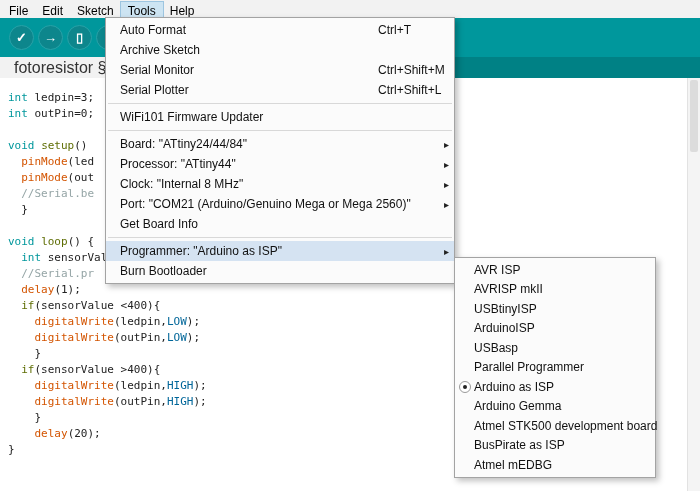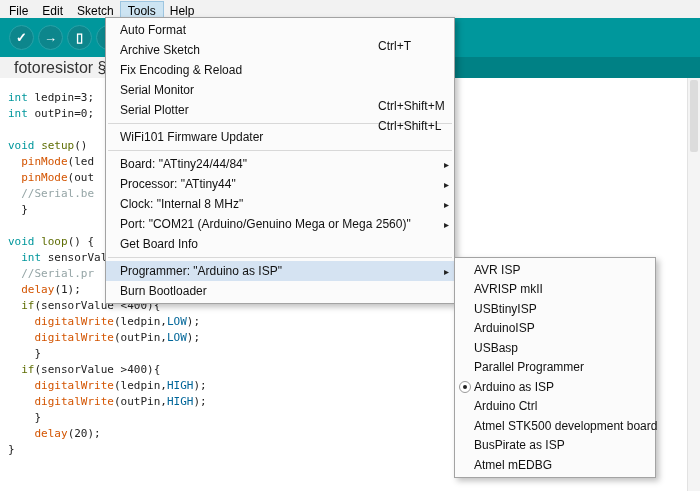--- a/index.html
+++ b/index.html
@@ -46,21 +46,21 @@
                   background:#dcdcdc; border-radius:2px; }
 
   
   .menu { position:absolute; background:#fbfbfb; border:1px solid #a3a3a3;
           box-shadow:3px 3px 6px rgba(0,0,0,0.25); font-size:12px; color:#111;text-align:right; }
   .tools-menu { left:105px; top:17px; width:350px; padding:2px 0; z-index:10; }
   .menu-item { height:20px; display:flex; align-items:center; padding:0 6px 0 14px;
                position:relative; white-space:nowrap; }
   .menu-item.highlighted { background:#d5e3f2; }
   .mi-label { white-space:nowrap; }
-  .mi-shortcut { position:absolute; left:272px; top:16px; height:20px; display:flex;
+  .mi-shortcut { position:absolute; left:272px; top:0; height:20px; display:flex;
                  align-items:center; white-space:nowrap; }
   .mi-arrow { position:absolute; right:5px; top:0; height:20px; display:flex;
               align-items:center; font-size:10px; color:#222; }
   .menu-sep { height:1px; background:#d8d8d8; margin:3px 2px; }
 
   .programmer-submenu { left:454px; top:257px; width:202px; padding:2px 0; z-index:11; }
   .sm-item { height:19.5px; display:flex; align-items:center; padding:0 8px 0 4px;
              white-space:nowrap; }
   .sm-radio { width:12px; height:12px; flex:0 0 12px; margin-right:3px; position:relative; }
   .sm-radio.selected { border:1px solid #9a9a9a; border-radius:50%; background:#fff; }
@@ -106,23 +106,20 @@
   </div>
   <div class="menu tools-menu">
       <div class="menu-item">
         <span class="mi-label">Auto Format</span>
         <span class="mi-shortcut">Ctrl+T</span>
       </div>
       <div class="menu-item">
         <span class="mi-label">Archive Sketch</span>
       </div>
       <div class="menu-item">
-        <span class="mi-label">Fix Encoding &amp; Reload</span>
-      </div>
-      <div class="menu-item">
         <span class="mi-label">Serial Monitor</span>
         <span class="mi-shortcut">Ctrl+Shift+M</span>
       </div>
       <div class="menu-item">
         <span class="mi-label">Serial Plotter</span>
         <span class="mi-shortcut">Ctrl+Shift+L</span>
       </div>
       <div class="menu-sep"></div>
       <div class="menu-item">
         <span class="mi-label">WiFi101 Firmware Updater</span>
@@ -180,21 +177,21 @@
       <div class="sm-item">
         <span class="sm-radio"></span>
         <span class="sm-label">Parallel Programmer</span>
       </div>
       <div class="sm-item">
         <span class="sm-radio selected"></span>
         <span class="sm-label">Arduino as ISP</span>
       </div>
       <div class="sm-item">
         <span class="sm-radio"></span>
-        <span class="sm-label">Arduino Ctrl</span>
+        <span class="sm-label">Arduino Gemma</span>
       </div>
       <div class="sm-item">
         <span class="sm-radio"></span>
         <span class="sm-label">Atmel STK500 development board</span>
       </div>
       <div class="sm-item">
         <span class="sm-radio"></span>
         <span class="sm-label">BusPirate as ISP</span>
       </div>
       <div class="sm-item">

